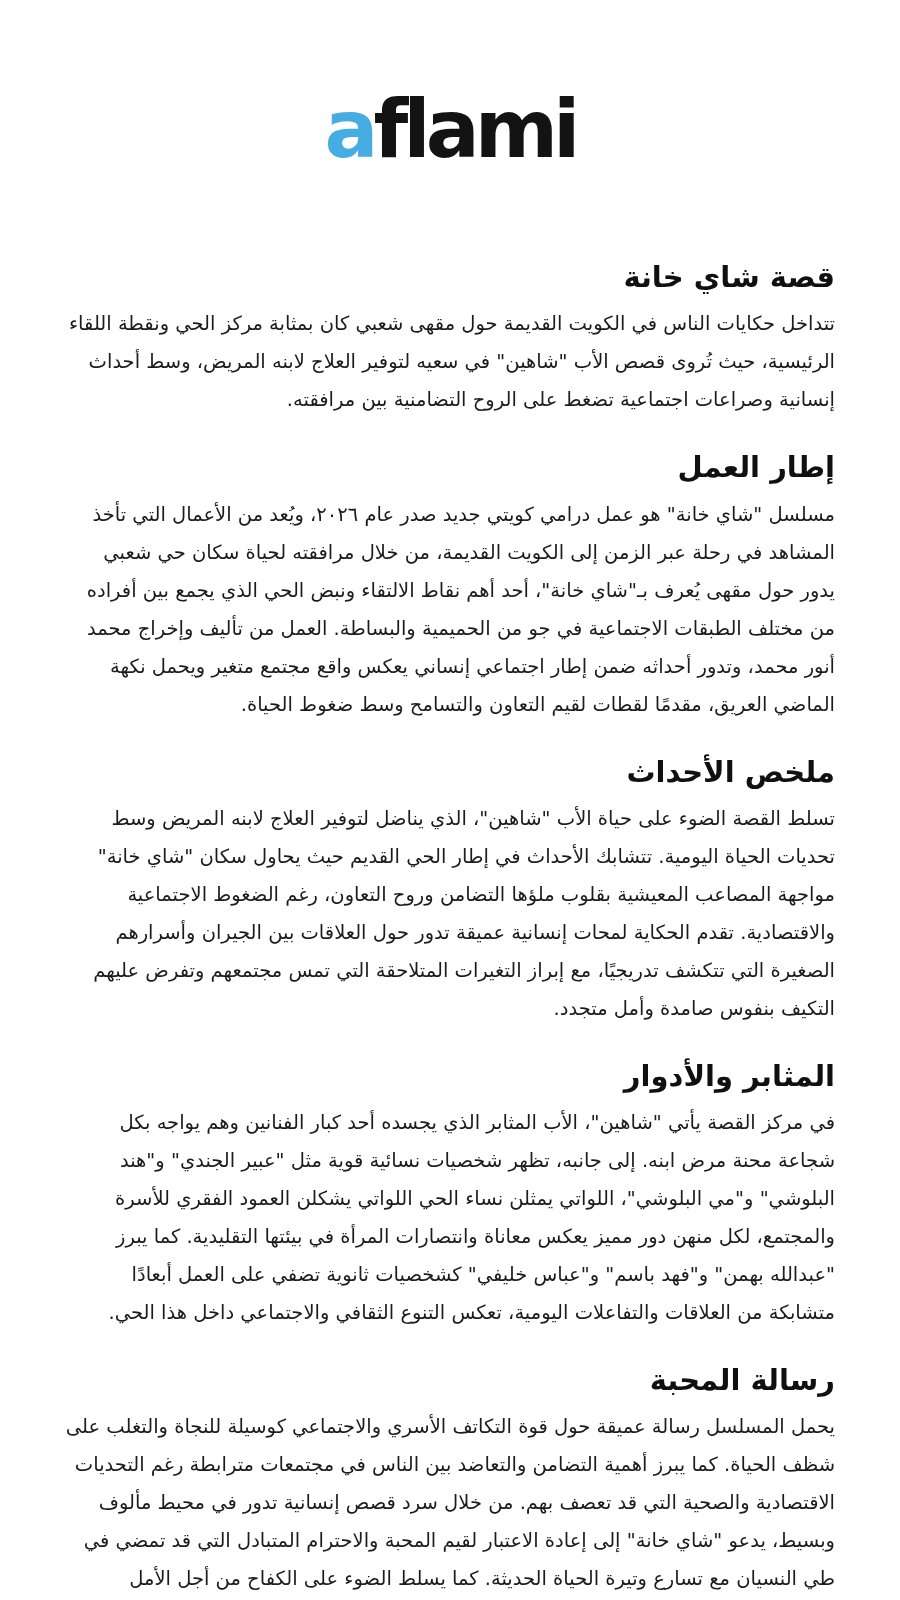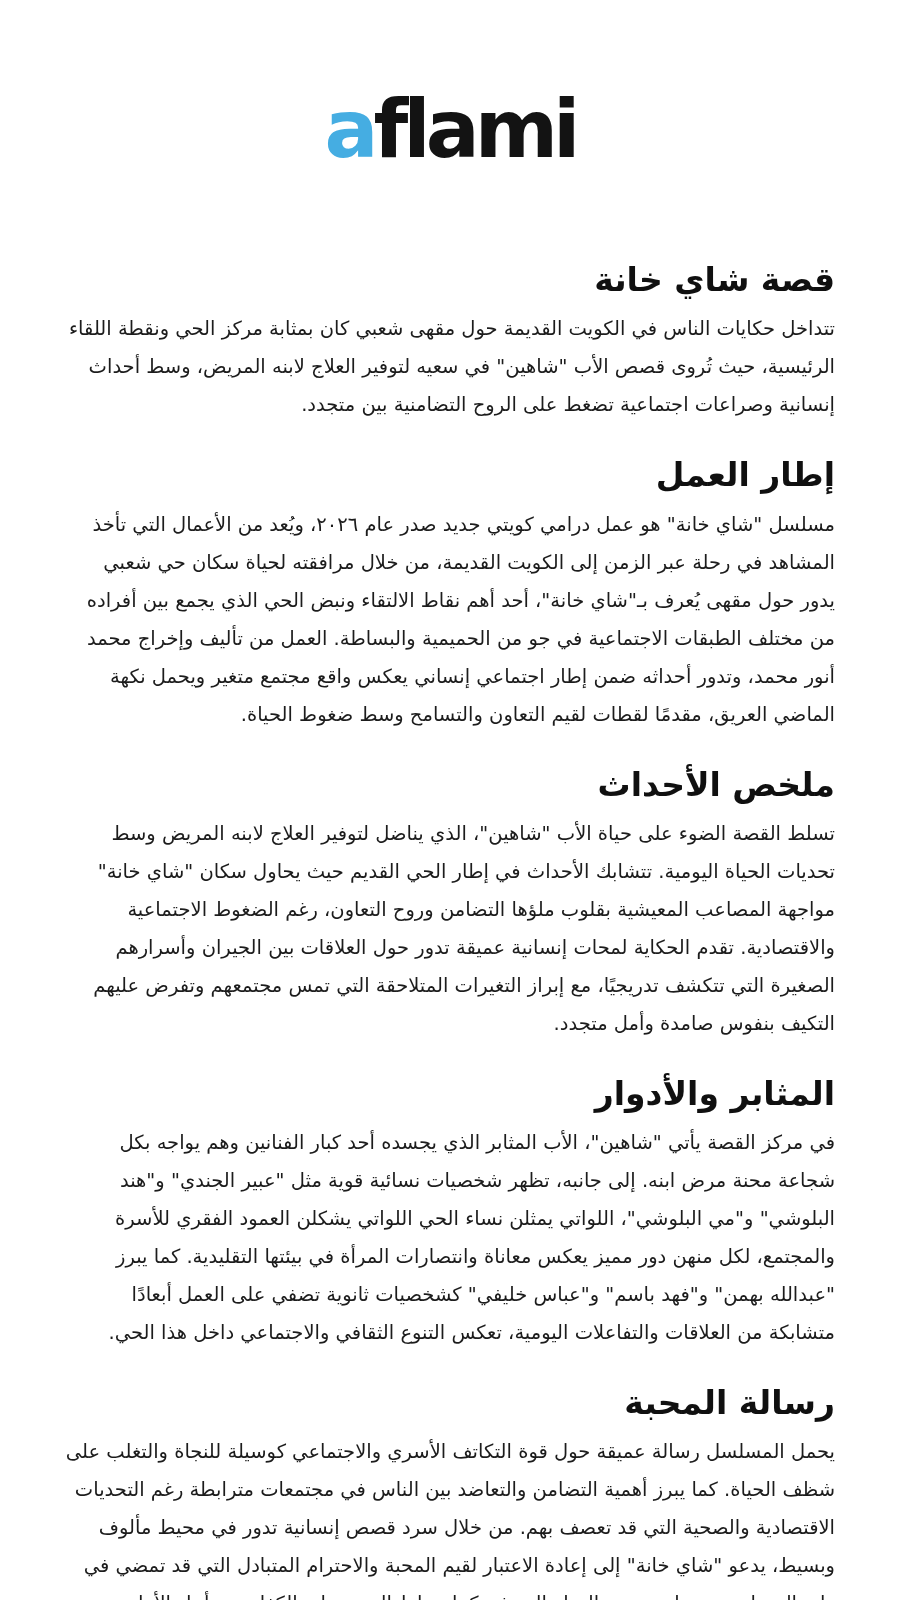--- a/index.html
+++ b/index.html
@@ -40,21 +40,21 @@
   .logo .logo-rest{color:var(--ink);}
   
   .content{
     direction:rtl;
     margin-top:84px;
     padding:0 65px;
     color:var(--body-ink);
   }
   .content section + section{margin-top:0;}
   .content h2{
-    font-size:33px;
+    font-size:29px;
     font-weight:bold;
     color:#101010;
     line-height:1.25;
     margin:30px 0 10px 0;
     text-align:right;
   }
   .content section:first-child h2{margin-top:0;}
   .content p{
     font-size:19.5px;
     line-height:38px;
@@ -70,21 +70,21 @@
   <header class="logo-header">
     <div class="logo">
       <span class="logo-a">a</span><span class="logo-rest">flami</span>
     </div>
   </header>
 
   <main class="content" dir="rtl">
 
     <section>
       <h2>قصة شاي خانة</h2>
-      <p>تتداخل حكايات الناس في الكويت القديمة حول مقهى شعبي كان بمثابة مركز الحي ونقطة اللقاء الرئيسية، حيث تُروى قصص الأب "شاهين" في سعيه لتوفير العلاج لابنه المريض، وسط أحداث إنسانية وصراعات اجتماعية تضغط على الروح التضامنية بين متجدد.</p>
+      <p>تتداخل حكايات الناس في الكويت القديمة حول مقهى شعبي كان بمثابة مركز الحي ونقطة اللقاء الرئيسية، حيث تُروى قصص الأب "شاهين" في سعيه لتوفير العلاج لابنه المريض، وسط أحداث إنسانية وصراعات اجتماعية تضغط على الروح التضامنية بين مرافقته.</p>
     </section>
 
     <section>
       <h2>إطار العمل</h2>
       <p>مسلسل "شاي خانة" هو عمل درامي كويتي جديد صدر عام ٢٠٢٦، ويُعد من الأعمال التي تأخذ المشاهد في رحلة عبر الزمن إلى الكويت القديمة، من خلال مرافقته لحياة سكان حي شعبي يدور حول مقهى يُعرف بـ"شاي خانة"، أحد أهم نقاط الالتقاء ونبض الحي الذي يجمع بين أفراده من مختلف الطبقات الاجتماعية في جو من الحميمية والبساطة. العمل من تأليف وإخراج محمد أنور محمد، وتدور أحداثه ضمن إطار اجتماعي إنساني يعكس واقع مجتمع متغير ويحمل نكهة الماضي العريق، مقدمًا لقطات لقيم التعاون والتسامح وسط ضغوط الحياة.</p>
     </section>
 
     <section>
       <h2>ملخص الأحداث</h2>
       <p>تسلط القصة الضوء على حياة الأب "شاهين"، الذي يناضل لتوفير العلاج لابنه المريض وسط تحديات الحياة اليومية. تتشابك الأحداث في إطار الحي القديم حيث يحاول سكان "شاي خانة" مواجهة المصاعب المعيشية بقلوب ملؤها التضامن وروح التعاون، رغم الضغوط الاجتماعية والاقتصادية. تقدم الحكاية لمحات إنسانية عميقة تدور حول العلاقات بين الجيران وأسرارهم الصغيرة التي تتكشف تدريجيًا، مع إبراز التغيرات المتلاحقة التي تمس مجتمعهم وتفرض عليهم التكيف بنفوس صامدة وأمل متجدد.</p>

